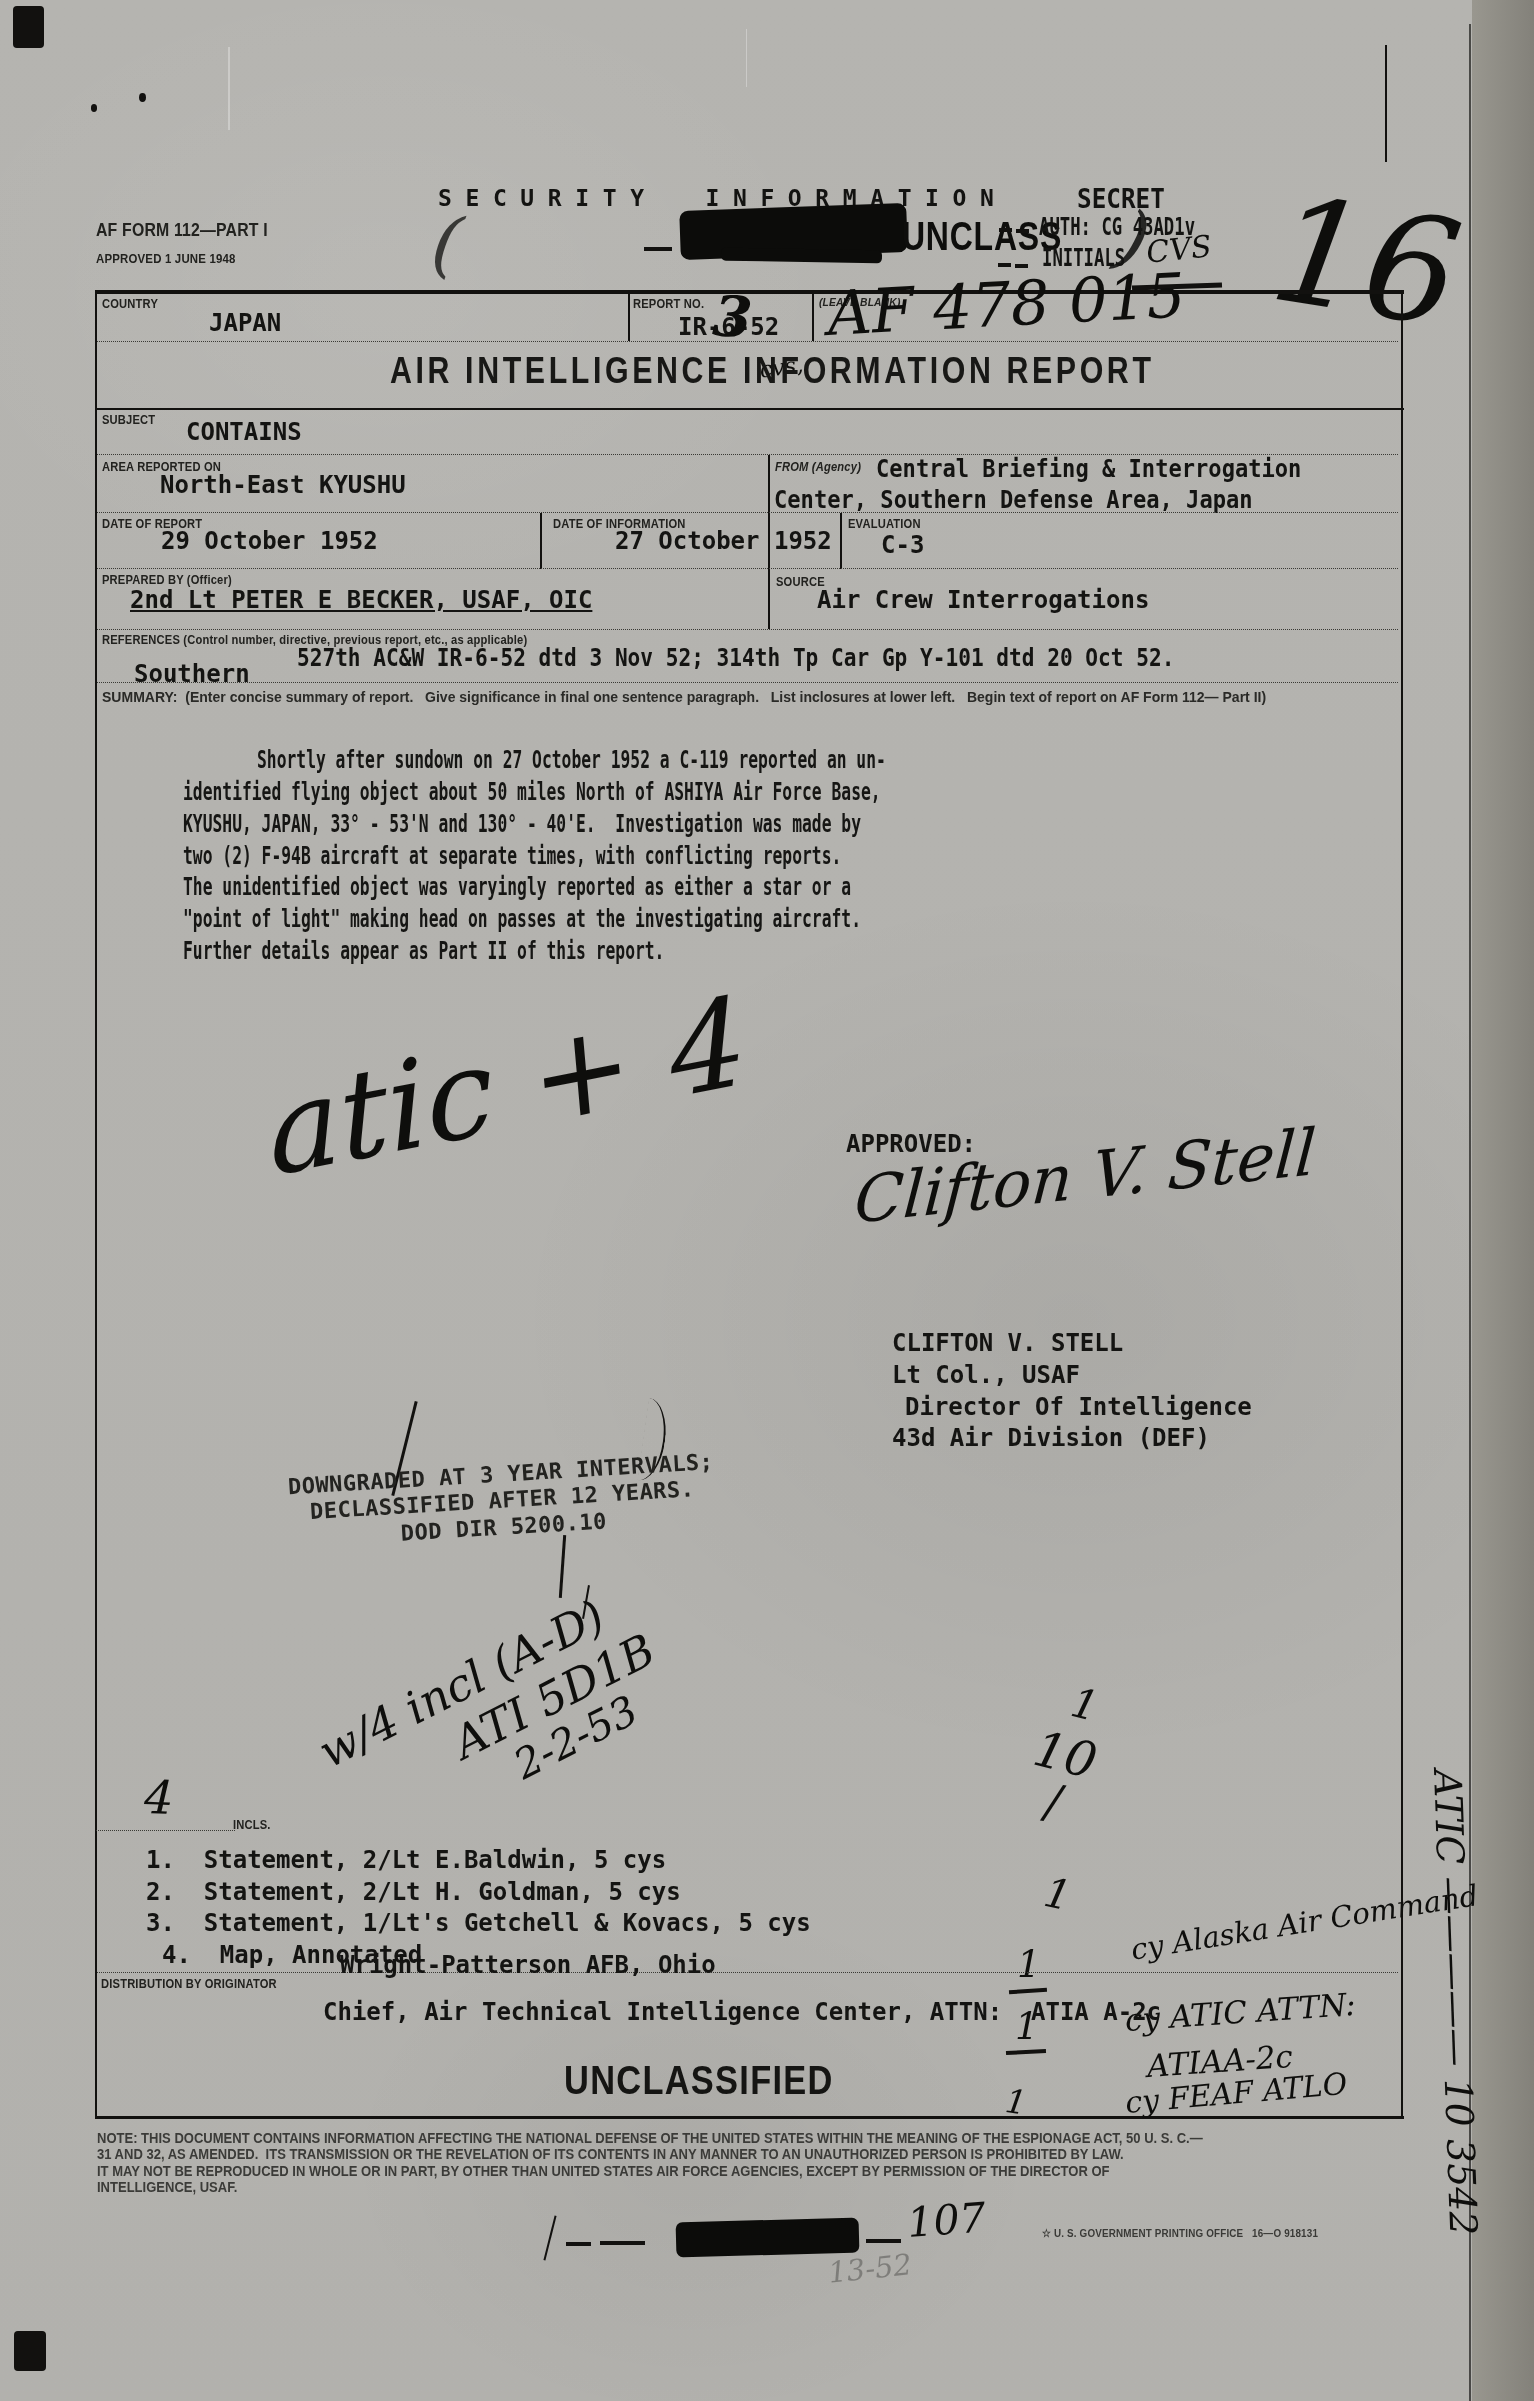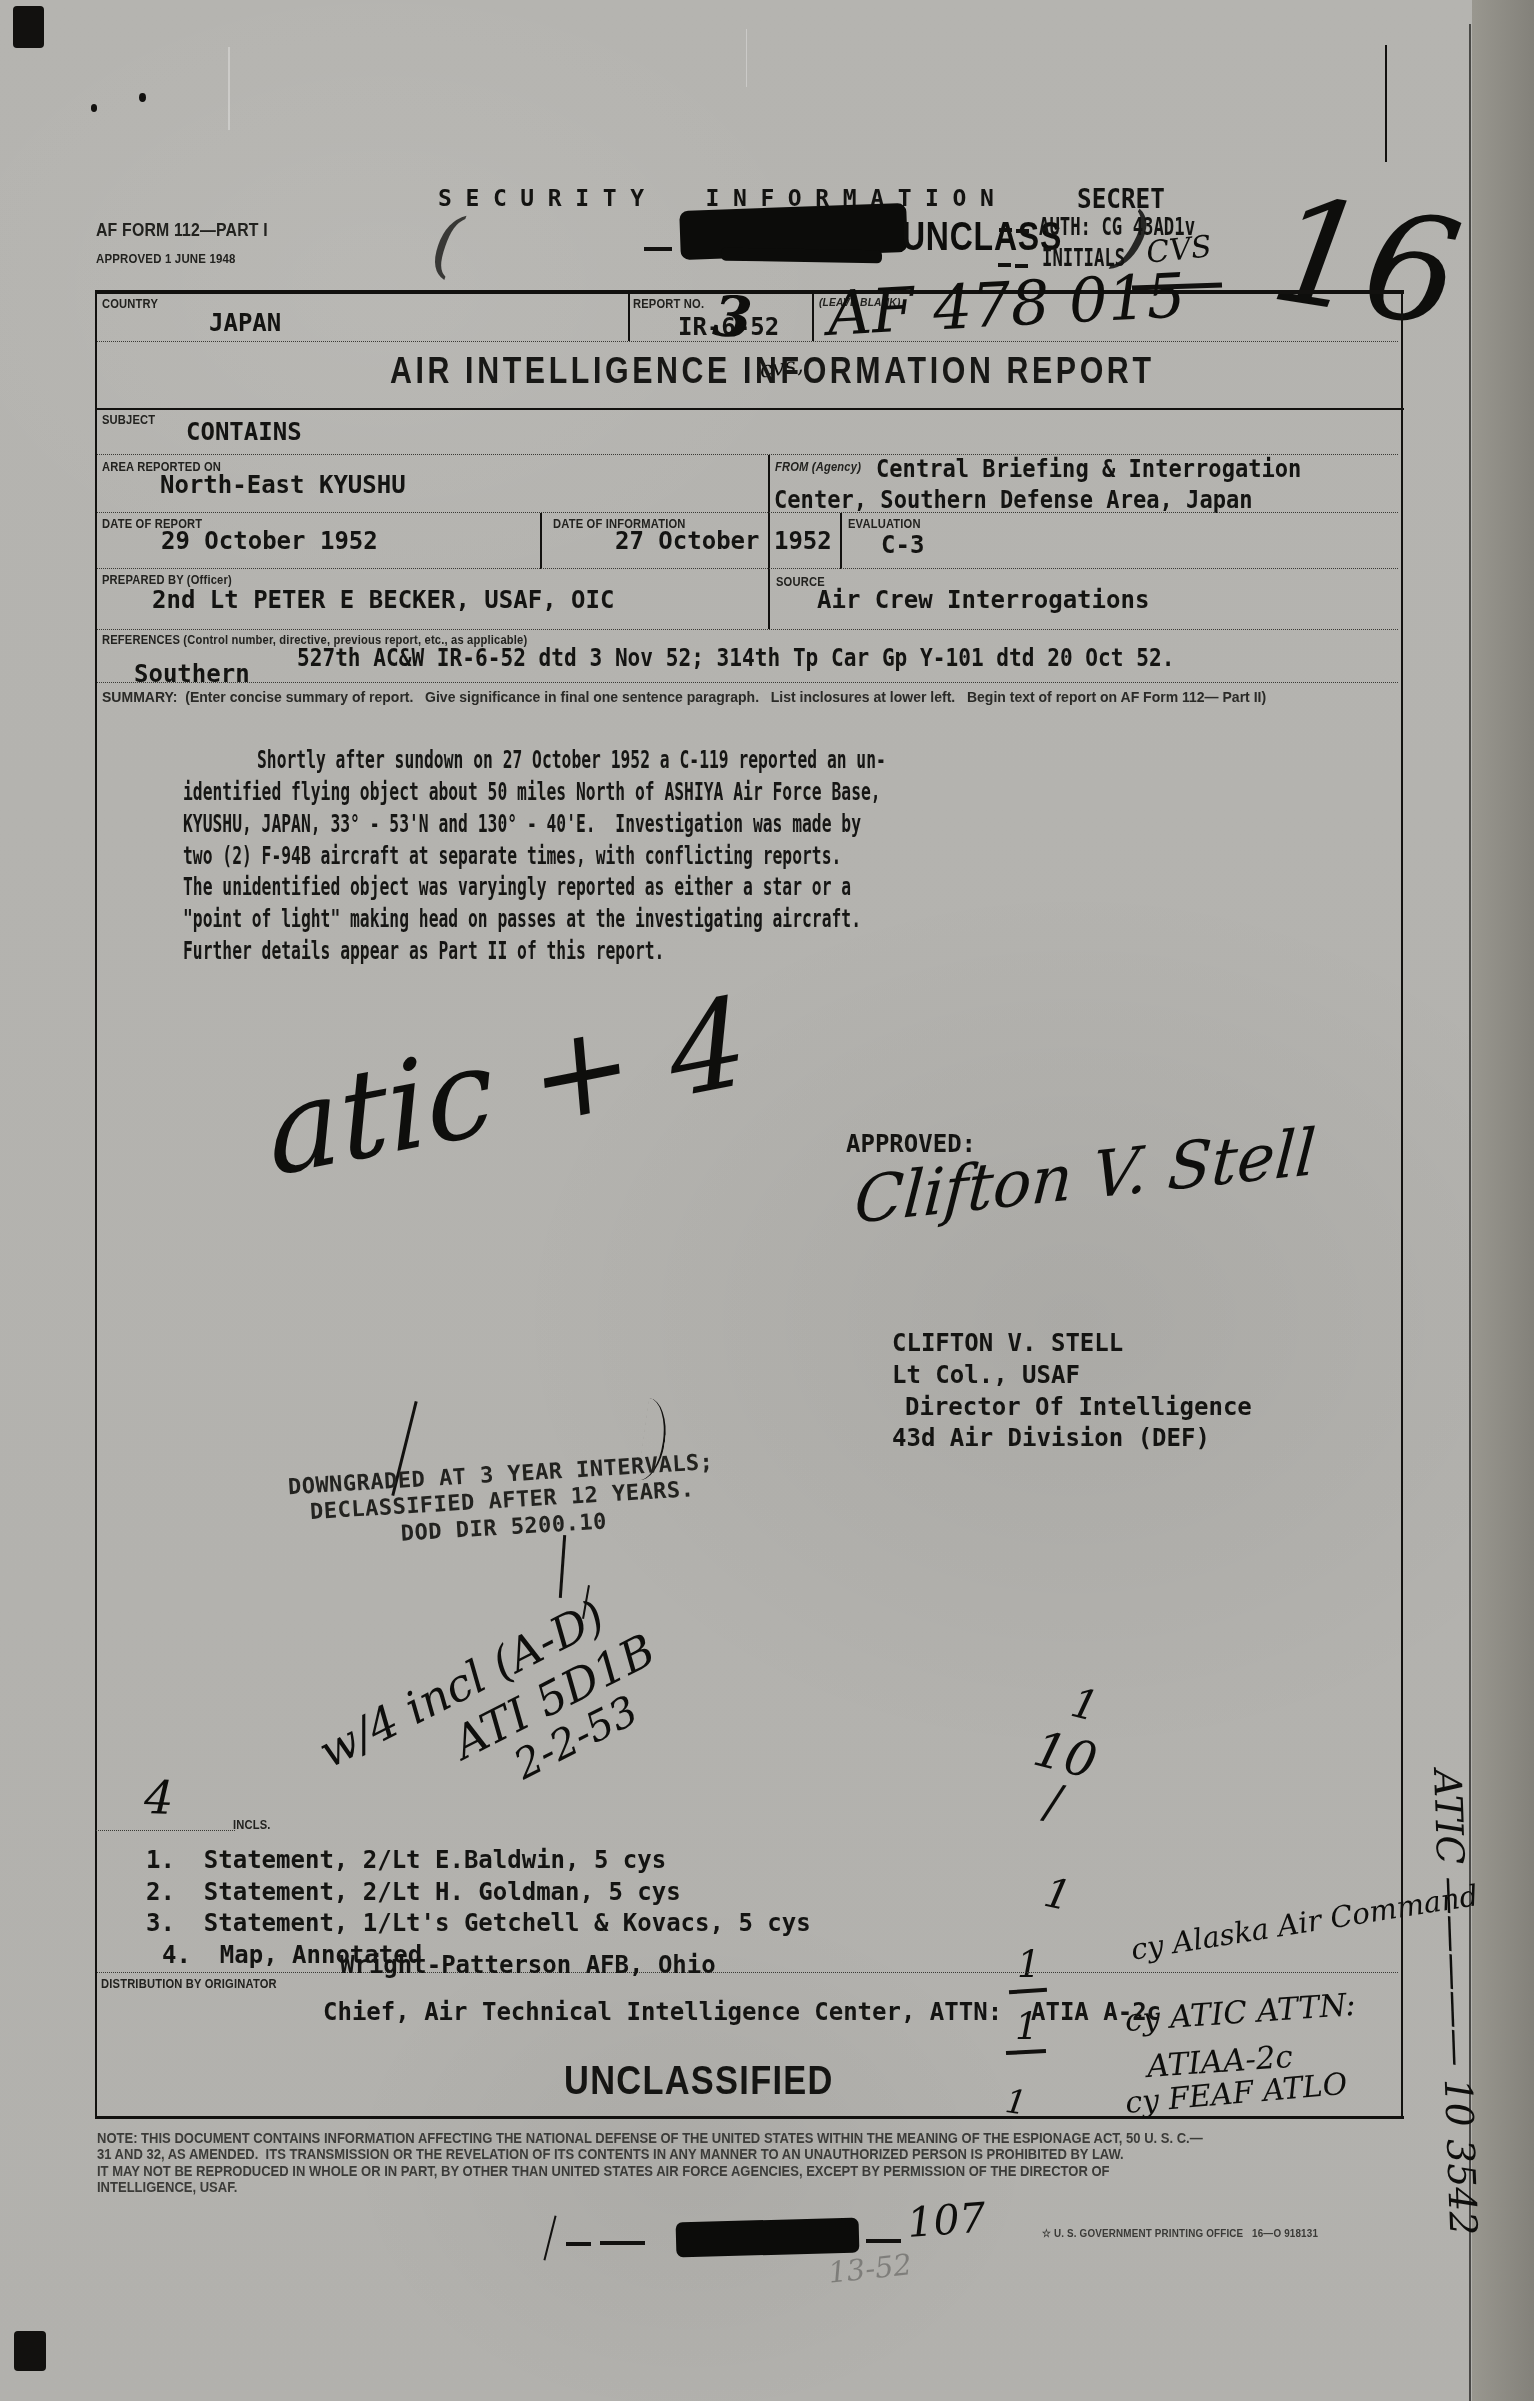--- a/index.html
+++ b/index.html
@@ -112,21 +112,21 @@
   <div class="abs ink" style="left:840px;top:513px;width:1.9px;height:56px;"></div>
   <div class="abs lbl" style="left:102px;top:517px;">DATE OF REPORT</div>
   <div class="abs tw" style="left:161px;top:529px;">29 October 1952</div>
   <div class="abs lbl" style="left:553px;top:517px;">DATE OF INFORMATION</div>
   <div class="abs tw" style="left:615px;top:529px;">27 October 1952</div>
   <div class="abs lbl" style="left:848px;top:517px;">EVALUATION</div>
   <div class="abs tw" style="left:881px;top:533px;">C-3</div>
   <div class="abs dotline" style="left:97px;top:568px;width:1301px;"></div>
 
   <div class="abs lbl" style="left:102px;top:573px;">PREPARED BY (Officer)</div>
-  <div class="abs tw" style="left:152px;top:588px;">2nd Lt PETER E BECKER, USAF, OIC</div>
+  <div class="abs tw" style="left:130px;top:588px;text-decoration:underline;">2nd Lt PETER E BECKER, USAF, OIC</div>
   <div class="abs lbl" style="left:776px;top:575px;">SOURCE</div>
   <div class="abs tw" style="left:817px;top:588px;">Air Crew Interrogations</div>
   <div class="abs dotline" style="left:97px;top:629px;width:1301px;"></div>
 
   <div class="abs lbl" style="left:102px;top:633px;">REFERENCES (Control number, directive, previous report, etc., as applicable)</div>
   <div class="abs tw" style="left:297px;top:646px;transform:scaleX(.88);">527th AC&amp;W IR-6-52 dtd 3 Nov 52; 314th Tp Car Gp Y-101 dtd 20 Oct 52.</div>
   <div class="abs tw" style="left:134px;top:662px;">Southern</div>
   <div class="abs dotline" style="left:97px;top:682px;width:1301px;"></div>
 
   <div class="abs lbl-long" style="left:102px;top:689px;">SUMMARY:  (Enter concise summary of report.   Give significance in final one sentence paragraph.   List inclosures at lower left.   Begin text of report on AF Form 112— Part II)</div>

